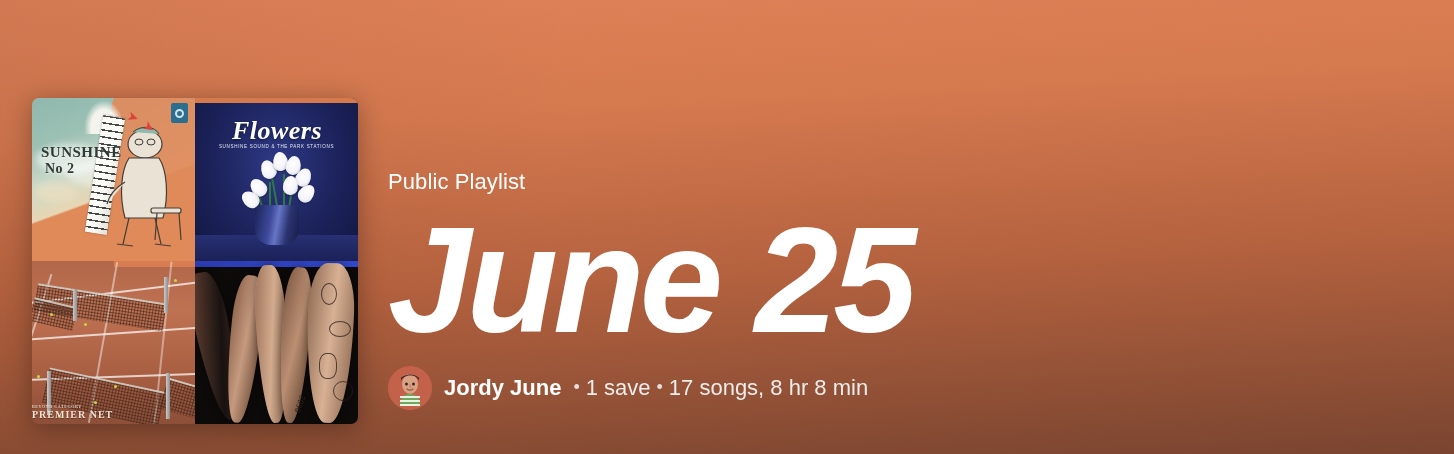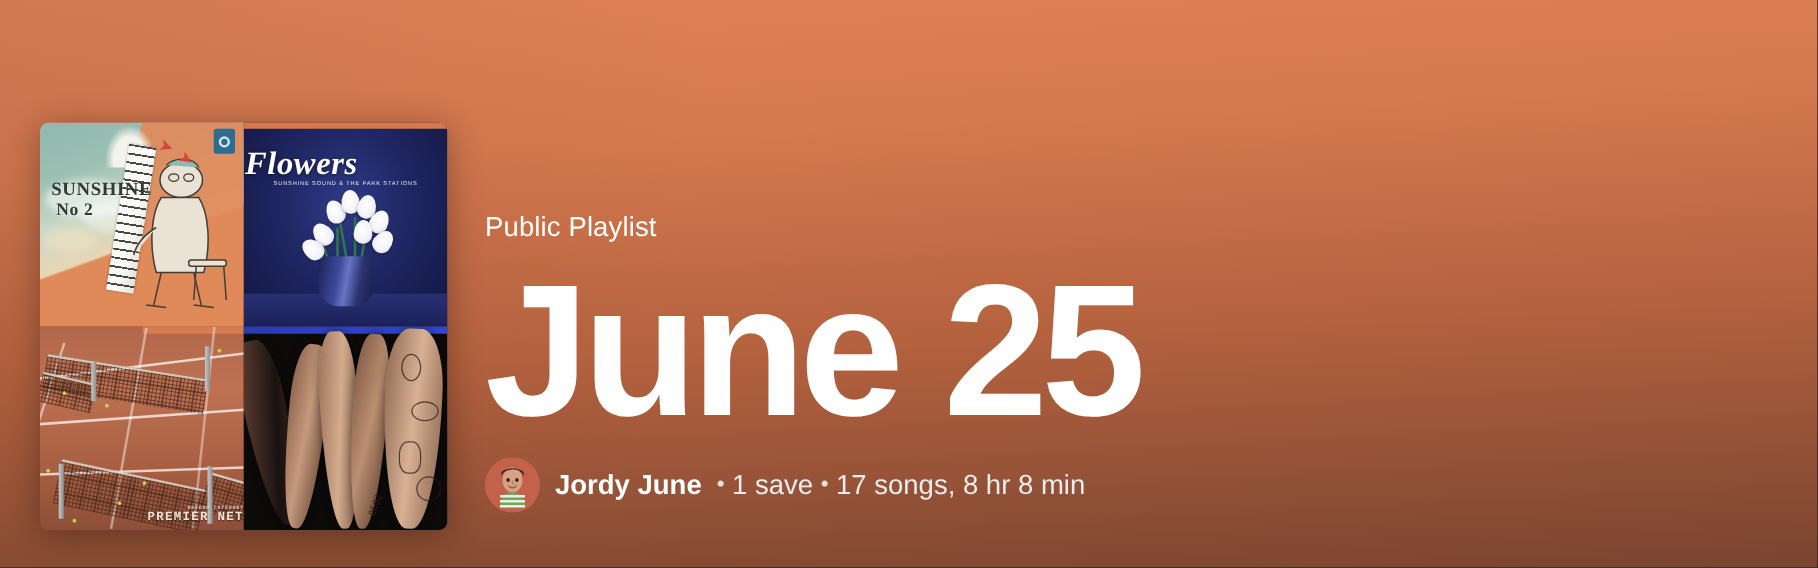--- a/index.html
+++ b/index.html
@@ -132,21 +132,21 @@
     background: radial-gradient(ellipse at 50% 40%, #2e3a86 0%, #1e2560 48%, #11163f 100%);
   }
   .flowers-topstrip {
     position: absolute;
     left: 0; top: 0; right: 0; height: 5px;
     background: #d67a4e;
   }
   .flowers-title {
     position: absolute;
     top: 18px; left: 1px; right: 0;
-    text-align: left;
+    text-align: center;
     color: #ffffff;
     font-family: "Liberation Serif", serif;
     font-style: italic;
     font-weight: bold;
     font-size: 26px;
     letter-spacing: 0.5px;
     text-shadow: 0 1px 3px rgba(0,0,0,0.5);
   }
   .flowers-sub {
     position: absolute;
@@ -210,23 +210,23 @@
   }
   .court-ball {
     position: absolute;
     width: 3px; height: 3px;
     border-radius: 50%;
     background: #c9d44a;
   }
   .court-caption {
     position: absolute;
     bottom: 4px; left: 0; right: 0;
-    text-align: right;
+    text-align: left;
     color: #f2e3d5;
-    font-family: Liberation Mono, monospace;
+    font-family: Liberation Serif, serif;
     font-weight: bold;
     font-size: 10px;
     letter-spacing: 1px;
     text-shadow: 0 1px 1px rgba(0,0,0,0.4);
   }
   .court-caption .small {
     display: block;
     font-size: 4px;
     letter-spacing: 0.6px;
     opacity: 0.85;
@@ -280,20 +280,21 @@
     letter-spacing: 0.1px;
   }
   .playlist-title {
     color: #ffffff;
     font-size: 150px;
     font-weight: bold;
     line-height: 0.96;
     letter-spacing: -5px;
     margin: 0 12px 14px 0;
     white-space: nowrap;
+    font-style: italic;
   }
   .meta-row {
     display: flex;
     align-items: center;
     color: #ffffff;
     font-size: 22px;
     line-height: 1;
     white-space: nowrap;
   }
   .owner-avatar {

